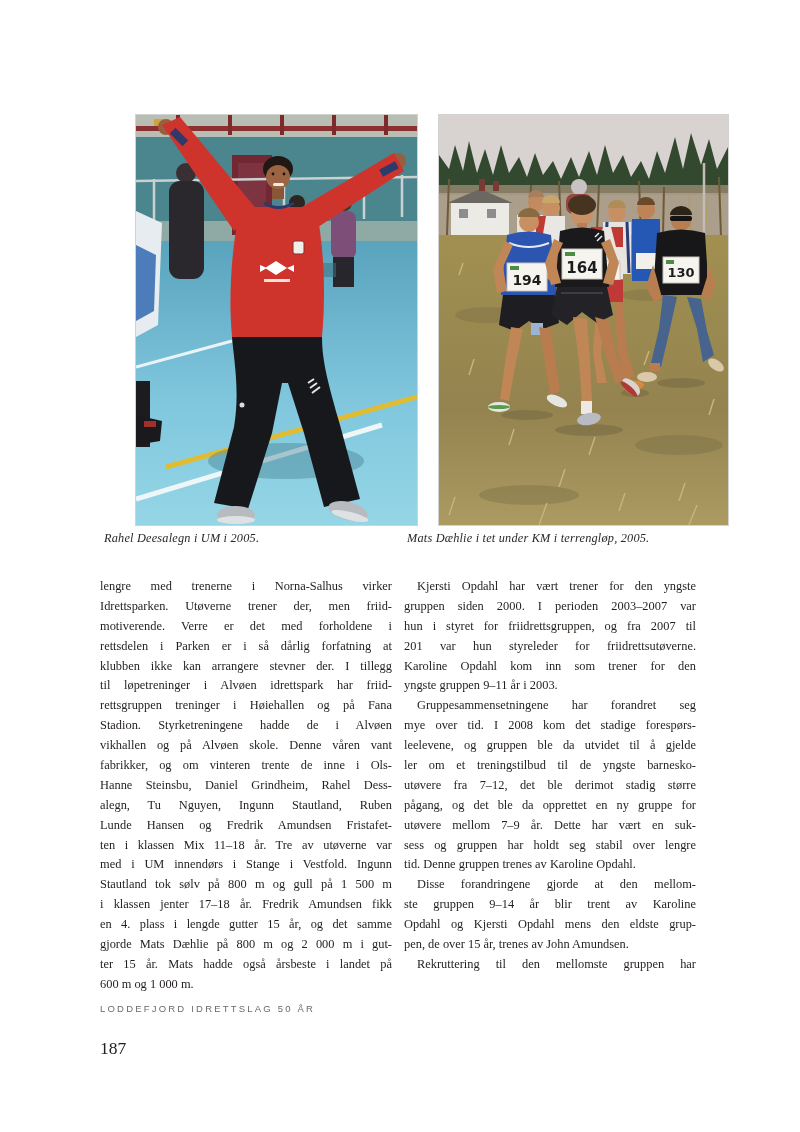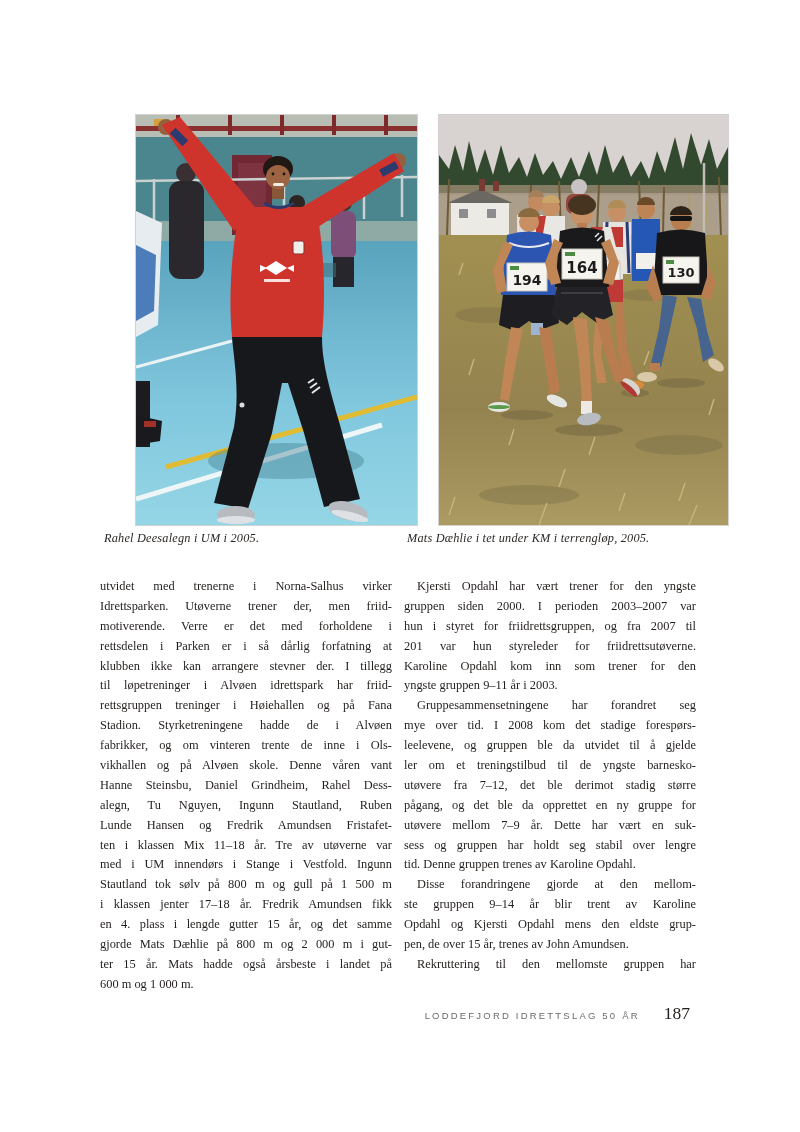--- a/index.html
+++ b/index.html
@@ -24,21 +24,21 @@
     position:absolute; top:577px; width:292px;
     font-size:12.4px; line-height:19.9px; color:#221e1c;
   }
   .col-left  { left:100px; }
   .col-right { left:404px; }
   .tline { text-align:justify; text-align-last:justify; height:19.9px; overflow:hidden; }
   .tline.lastline { text-align-last:left; }
   .tline.indent { padding-left:13px; }
   .footer {
     position:absolute; top:1003px; left:100px; width:590px;
-    display:flex; justify-content:flex-end; align-items:baseline; gap:24px;
+    display:flex; justify-content:flex-end; align-items:baseline; gap:24px;flex-direction:column;
   }
   .footer-label {
     font-family:"Liberation Sans", sans-serif; font-size:9.5px;
     letter-spacing:2.2px; color:#6a6a6c; white-space:nowrap;
   }
   .footer-num { font-size:17.5px; color:#201d1a; }
 </style>
 </head>
 <body>
 
@@ -302,30 +302,30 @@
         <ellipse cx="192" cy="272" rx="11" ry="6" fill="#d8d4d0" transform="rotate(42 192 272)"></ellipse>
         <ellipse cx="190" cy="274" rx="11" ry="3" fill="#b03a32" transform="rotate(42 190 274)"></ellipse>
       </g>
     </svg>
   </div>
 
   <div class="caption caption-left">Rahel Deesalegn i UM i 2005.</div>
   <div class="caption caption-right">Mats Dæhlie i tet under KM i terrengløp, 2005.</div>
 
   <div class="col col-left">
-      <div class="tline">utvidet med trenerne i Norna-Salhus virker</div>
+      <div class="tline">lengre med trenerne i Norna-Salhus virker</div>
       <div class="tline">Idrettsparken. Utøverne trener der, men friid-</div>
       <div class="tline">motiverende. Verre er det med forholdene i</div>
       <div class="tline">rettsdelen i Parken er i så dårlig forfatning at</div>
       <div class="tline">klubben ikke kan arrangere stevner der. I tillegg</div>
       <div class="tline">til løpetreninger i Alvøen idrettspark har friid-</div>
       <div class="tline">rettsgruppen treninger i Høiehallen og på Fana</div>
       <div class="tline">Stadion. Styrketreningene hadde de i Alvøen</div>
+      <div class="tline">vikhallen og på Alvøen skole. Denne våren vant</div>
       <div class="tline">fabrikker, og om vinteren trente de inne i Ols-</div>
-      <div class="tline">vikhallen og på Alvøen skole. Denne våren vant</div>
       <div class="tline">Hanne Steinsbu, Daniel Grindheim, Rahel Dess-</div>
       <div class="tline">alegn, Tu Nguyen, Ingunn Stautland, Ruben</div>
       <div class="tline">Lunde Hansen og Fredrik Amundsen Fristafet-</div>
       <div class="tline">ten i klassen Mix 11–18 år. Tre av utøverne var</div>
       <div class="tline">med i UM innendørs i Stange i Vestfold. Ingunn</div>
       <div class="tline">Stautland tok sølv på 800 m og gull på 1 500 m</div>
       <div class="tline">i klassen jenter 17–18 år. Fredrik Amundsen fikk</div>
       <div class="tline">en 4. plass i lengde gutter 15 år, og det samme</div>
       <div class="tline">gjorde Mats Dæhlie på 800 m og 2 000 m i gut-</div>
       <div class="tline">ter 15 år. Mats hadde også årsbeste i landet på</div>

